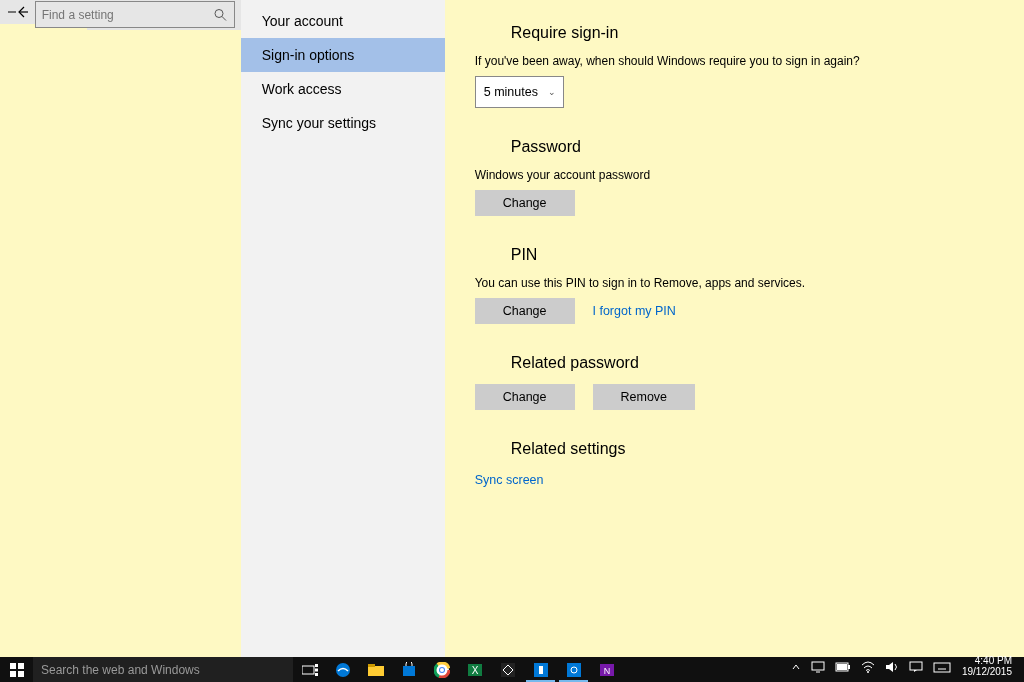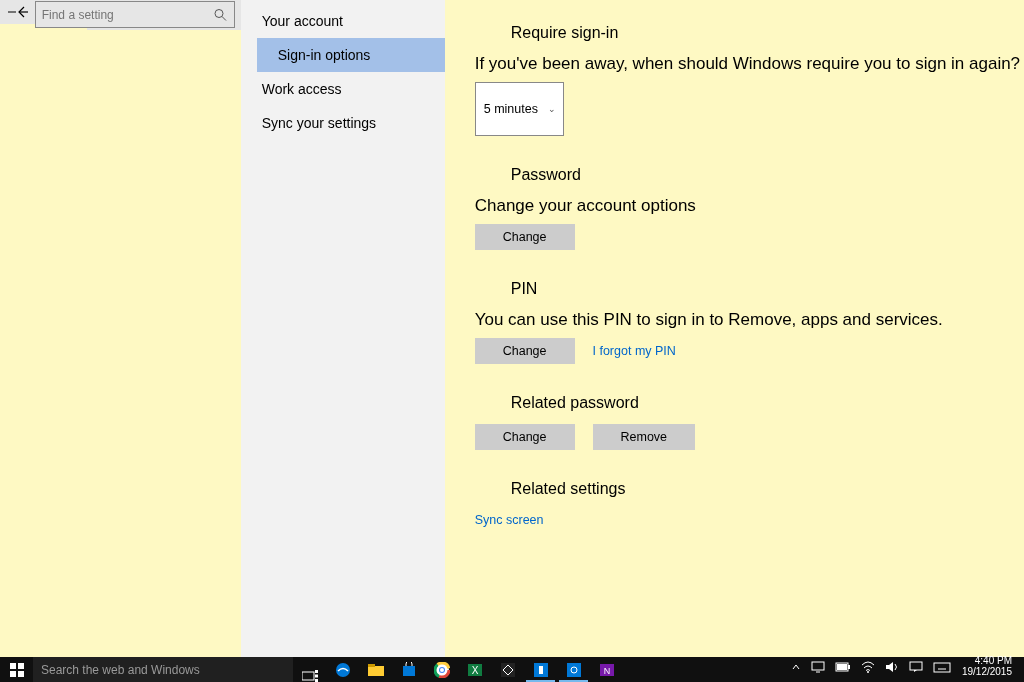--- a/index.html
+++ b/index.html
@@ -16,33 +16,33 @@
   .header { height: 30px; background: #e6e6e6; display: flex; align-items: center; padding: 0 12px; position: relative; gap: 33px; }
   .header .gear { margin-left: 2px; margin-right: 10px; }
   .header .section-title { font-size: 11px; letter-spacing: 0.5px; font-weight: 600; color: #000; }
   .header .search-wrap { position: absolute; right: 6px; top: 1px; }
   .header input.search { width: 200px; height: 27px; border: 1px solid #888; background: #e6e6e6; padding: 0 26px 0 6px; font-size: 12px; color: #555; outline: none; margin-left: 45px;}
   .header .search-icon { position: absolute; right: 8px; top: 50%; transform: translateY(-50%); }
   
   .body { flex: 1; display: flex; min-height: 0; }
   .sidebar { width: 204px; background: #f2f2f2; padding-top: 4px; }
   .sidebar .item { height: 34px; display: flex; align-items: center; padding-left: 21px; font-size: 14px; color: #000; cursor: pointer; }
-  .sidebar .item.selected { background: #a3c0e8; margin-left: 16px; }
+  .sidebar .item.selected { background: #a3c0e8; }
   
   .content { flex: 1; padding: 18px 0 0 30px; overflow-y: auto; }
   .content h2 { font-size: 16px; font-weight: 400; color: #000; margin-bottom: 12px; margin-top: 6px; margin-left: 36px;}
-  .content .desc { font-size: 17px; color: #000; margin-bottom: 8px; }
-  .content .dropdown { display: inline-flex; align-items: center; border: 1px solid #888; padding: 19px 8px; font-size: 12.5px; cursor: pointer; gap: 10px; background: #fff;}
+  .content .desc { font-size: 12px; color: #000; margin-bottom: 8px; }
+  .content .dropdown { display: inline-flex; align-items: center; border: 1px solid #888; padding: 8px 8px; font-size: 12.5px; cursor: pointer; gap: 10px; background: #fff;}
   .content .dropdown .chev { font-size: 9px; color: #555;}
   .content .btn { display: inline-block; background: #ccc; border: none; padding: 6px 28px; font-size: 12.5px; cursor: pointer; color: #000; }
   .content .link { color: #0066cc; font-size: 12.5px; cursor: pointer; }
   .section { margin-bottom: 30px; }
   .row { display: flex; align-items: center; gap: 18px; }
   
-  .taskbar { height: 25px; width: 1024px; background: #101010; display: flex; align-items: flex-end; color: #fff; font-size: 11px; position: relative; }
+  .taskbar { height: 25px; width: 1024px; background: #101010; display: flex; align-items: center; color: #fff; font-size: 11px; position: relative; }
   .taskbar .start { width: 33px; height: 25px; display:flex; align-items:center; justify-content:center; cursor:pointer;}
   .taskbar .searchbox { width: 260px; height: 25px; background: #202020; display: flex; align-items: center; padding-left: 8px; color: #999; font-size: 12px;}
   .taskbar .taskview { width: 33px; display:flex; align-items:center; justify-content:center; cursor:pointer;}
   .taskbar .app { width: 33px; height:25px; display:flex; align-items:center; justify-content:center; cursor:pointer; position: relative;}
   .taskbar .app.active::after { content:''; position:absolute; bottom:0; left:2px; right:2px; height:2px; background:#76b9ed;}
   .taskbar .tray { position: absolute; right: 0; top:0; height:19px; display:flex; align-items:center; }
   .taskbar .tray .t { padding: 0 5px; cursor:pointer; height: 25px; display:flex; align-items:center; justify-content:center;}
   .taskbar .clock { text-align: right; line-height: 1.05; font-size: 10px; padding: 0 6px;}
   
   svg { display: block; }
@@ -112,21 +112,21 @@
         <h2>Require sign-in</h2>
         <div class="desc">If you've been away, when should Windows require you to sign in again?</div>
         <div class="dropdown">
           <span>5 minutes</span>
           <span class="chev">⌄</span>
         </div>
       </div>
 
       <div class="section">
         <h2>Password</h2>
-        <div class="desc">Change your account options</div>
+        <div class="desc">Windows your account password</div>
         <button class="btn">Change</button>
       </div>
 
       <div class="section">
         <h2>PIN</h2>
         <div class="desc">You can use this PIN to sign in to Remove, apps and services.</div>
         <div class="row">
           <button class="btn">Change</button>
           <span class="link">I forgot my PIN</span>
         </div>

